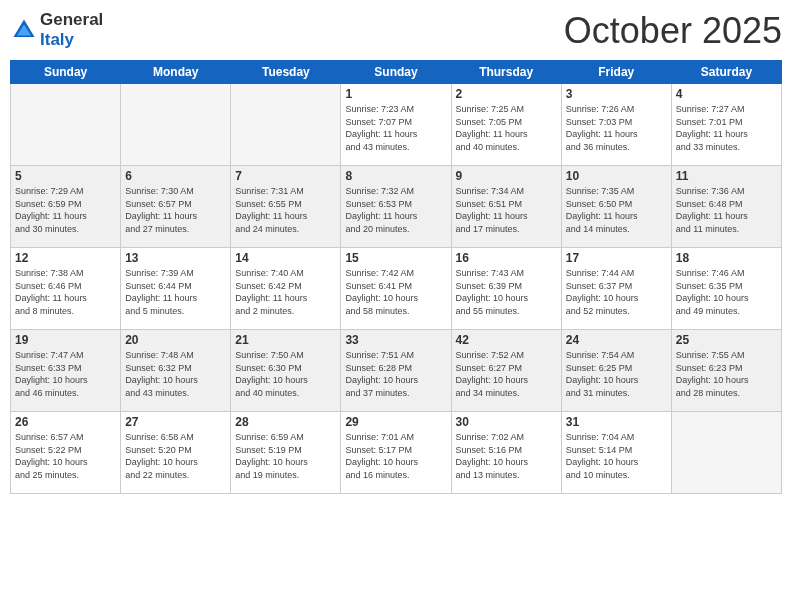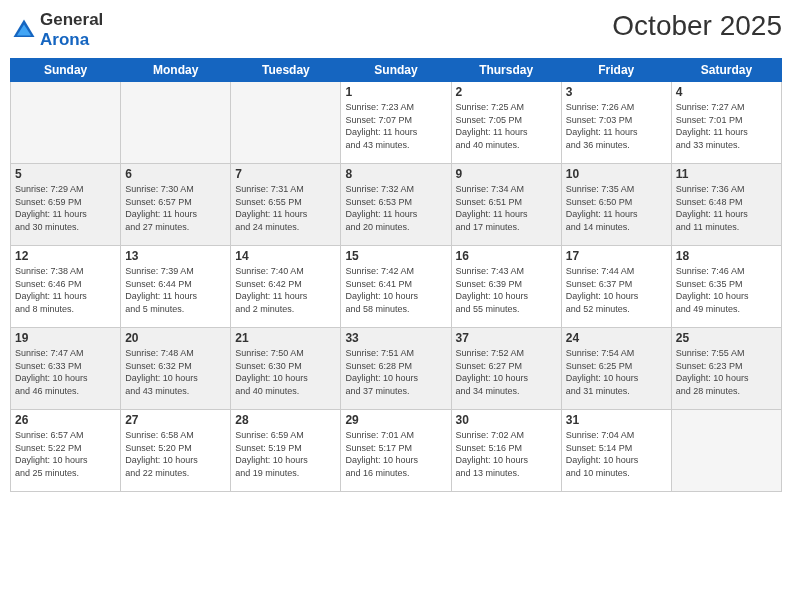--- a/index.html
+++ b/index.html
@@ -28,21 +28,21 @@
     }
     .logo-icon {
       width: 28px;
       height: 28px;
       margin-right: 2px;
     }
     .title-block {
       text-align: right;
     }
     .month-title {
-      font-size: 28px;
+      font-size: 36px;
       color: #333;
       font-weight: normal;
       text-align: right;
     }
     .location {
       font-size: 14px;
       color: #555;
     }
     .calendar {
       width: 100%;
@@ -91,21 +91,21 @@
 
 <div class="page">
   <div class="header">
     <div class="logo">
       <svg class="logo-icon" viewBox="0 0 40 40">
         <polygon points="20,5 35,30 5,30" fill="#1565c0"></polygon>
         <polygon points="20,12 30,28 10,28" fill="#42a5f5"></polygon>
       </svg>
       <div>
         <span style="color:#333;font-size:17px;font-weight:bold;">General</span><br>
-        <span style="color:#1565c0;font-size:17px;font-weight:bold;">Arona</span>
+        <span style="color:#1565c0;font-size:17px;font-weight:bold;">Italy</span>
       </div>
     </div>
     <div class="title-block">
       <div class="month-title">October 2025</div>
     </div>
   </div>
 
   <table class="calendar">
     <thead>
       <tr>
@@ -211,21 +211,21 @@
           </td>
           <td>
             <div class="day-number">21</div>
             <div class="day-info">Sunrise: 7:50 AM<br>Sunset: 6:30 PM<br>Daylight: 10 hours<br>and 40 minutes.</div>
           </td>
           <td>
             <div class="day-number">33</div>
             <div class="day-info">Sunrise: 7:51 AM<br>Sunset: 6:28 PM<br>Daylight: 10 hours<br>and 37 minutes.</div>
           </td>
           <td>
-            <div class="day-number">37</div>
+            <div class="day-number">42</div>
             <div class="day-info">Sunrise: 7:52 AM<br>Sunset: 6:27 PM<br>Daylight: 10 hours<br>and 34 minutes.</div>
           </td>
           <td>
             <div class="day-number">24</div>
             <div class="day-info">Sunrise: 7:54 AM<br>Sunset: 6:25 PM<br>Daylight: 10 hours<br>and 31 minutes.</div>
           </td>
           <td>
             <div class="day-number">25</div>
             <div class="day-info">Sunrise: 7:55 AM<br>Sunset: 6:23 PM<br>Daylight: 10 hours<br>and 28 minutes.</div>
           </td>

